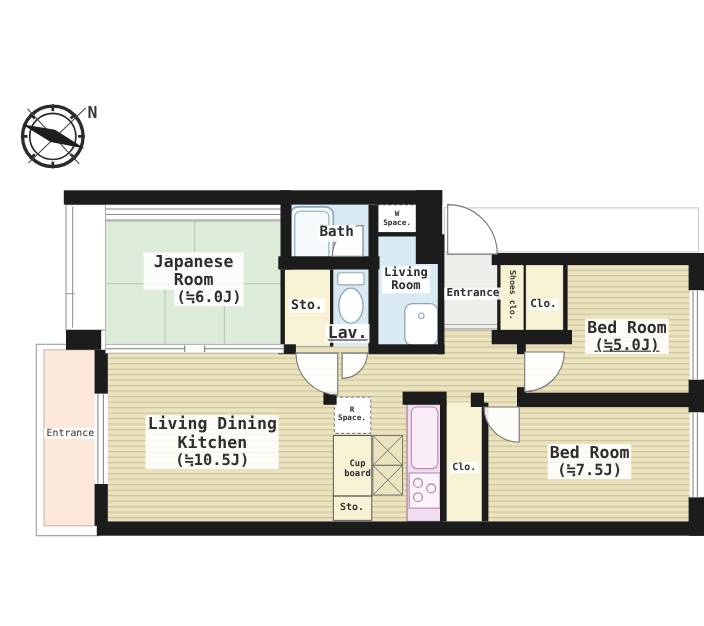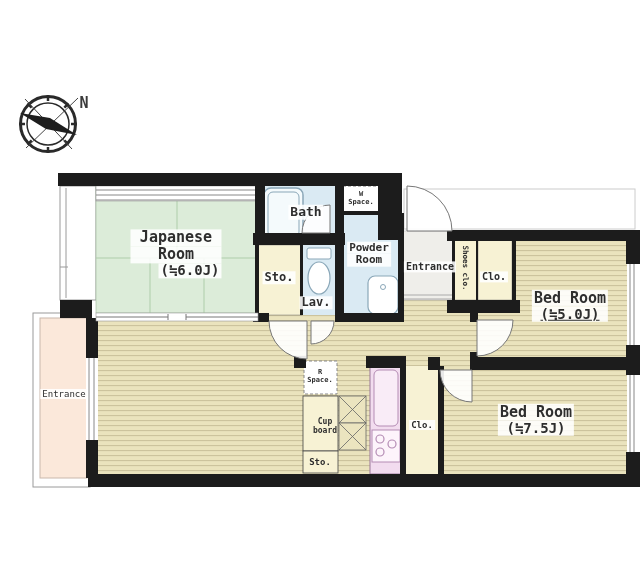--- a/index.html
+++ b/index.html
@@ -208,29 +208,29 @@
 <div class="lbl" style="left:306px;top:212px;font-size:13px;">
   <span>Bath</span>
 </div>
 
 <div class="lbl nobg" style="left:361px;top:199px;font-size:7px;">
   <span>W</span>
   <span>Space.</span>
 </div>
 
 <div class="lbl" style="left:369px;top:254px;font-size:11px;">
-  <span>Powder</span>
+  <span>Living</span>
   <span>Room</span>
 </div>
 
 <div class="lbl" style="left:279px;top:278px;font-size:12px;">
   <span>Sto.</span>
 </div>
 
-<div class="lbl" style="left:316px;top:303px;font-size:12px;">
+<div class="lbl" style="left:316px;top:303px;font-size:15px;text-decoration:underline;">
   <span>Lav.</span>
 </div>
 
 <div class="lbl" style="left:430px;top:267px;font-size:10px;">
   <span>Entrance</span>
 </div>
 
 <div class="lbl vert nobg" style="left:465px;top:268px;font-size:7.5px;">
   <span>Shoes clo.</span>
 </div>
@@ -242,20 +242,25 @@
 <div class="lbl" style="left:570px;top:306px;font-size:15px;">
   <span>Bed Room</span>
   <span style="font-size:14px;text-decoration:underline;">(≒5.0J)</span>
 </div>
 
 <div class="lbl" style="left:536px;top:420px;font-size:15px;">
   <span>Bed Room</span>
   <span style="font-size:14px;">(≒7.5J)</span>
 </div>
 
+<div class="lbl" style="left:193px;top:402px;font-size:15px;">
+  <span>Living Dining</span>
+  <span>Kitchen</span>
+  <span style="font-size:14px;">(≒10.5J)</span>
+</div>
 
 <div class="lbl" style="left:64px;top:394px;font-size:9px;font-weight:normal;">
   <span>Entrance</span>
 </div>
 
 <div class="lbl nobg" style="left:320px;top:377px;font-size:7px;">
   <span>R</span>
   <span>Space.</span>
 </div>
 

